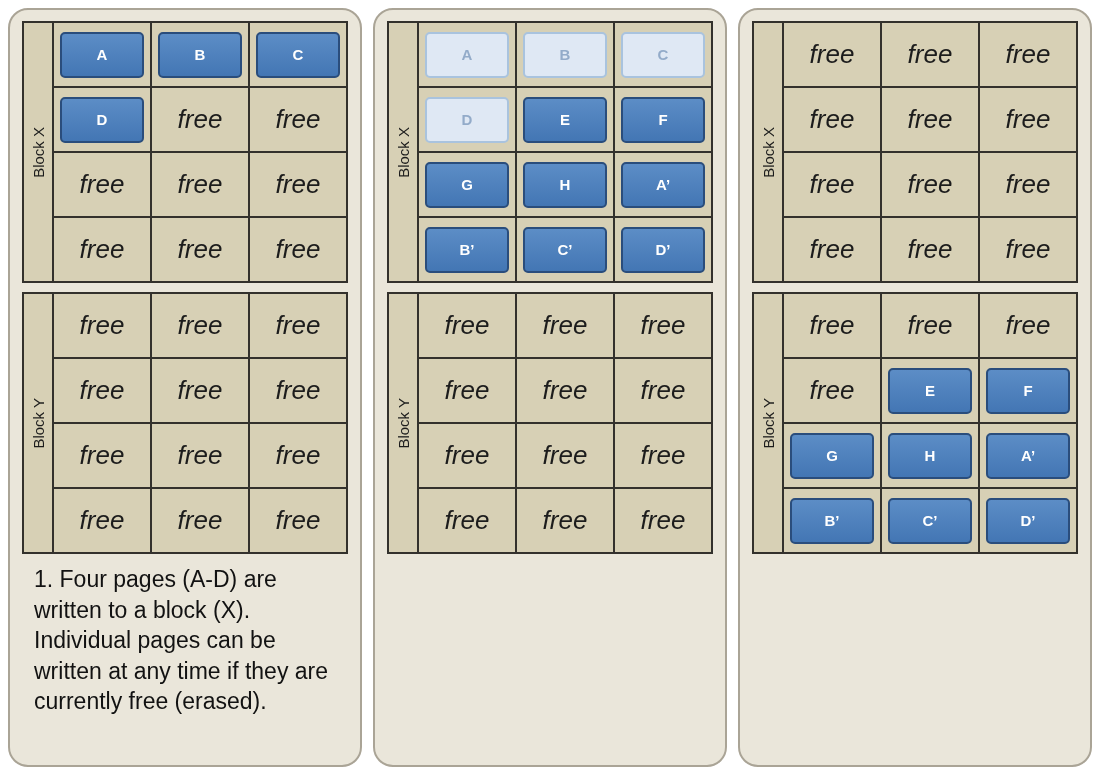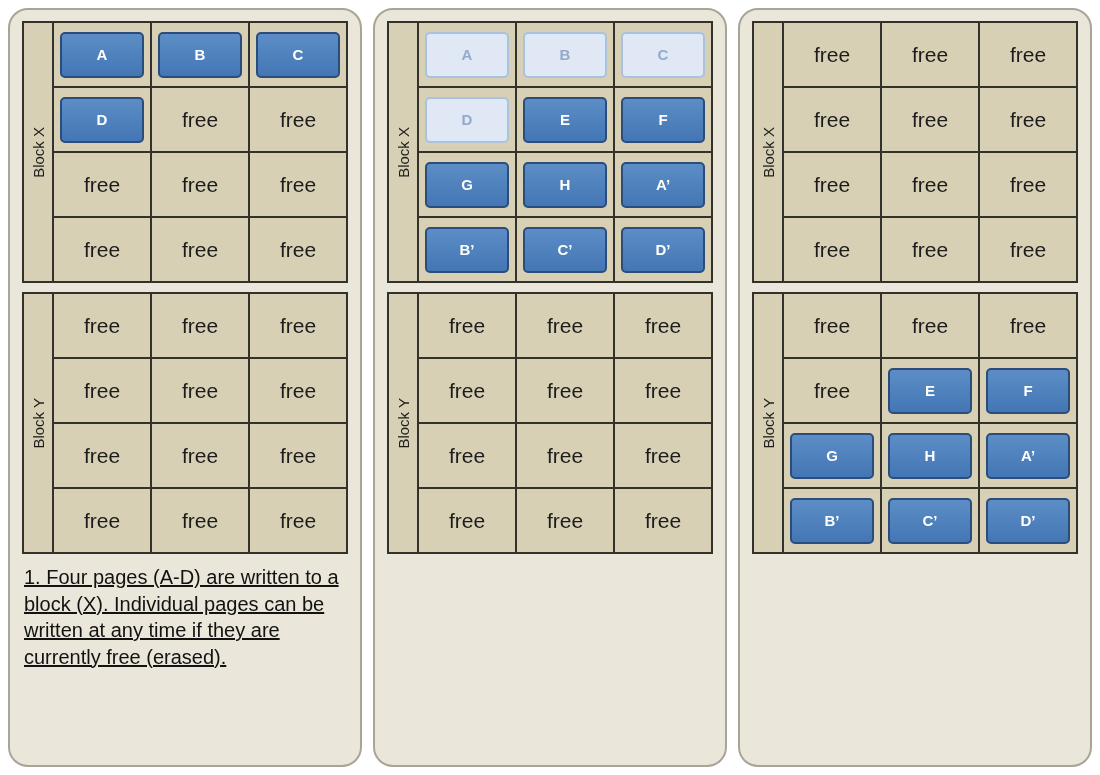--- a/index.html
+++ b/index.html
@@ -54,22 +54,23 @@
     gap: 2px;
     background: var(--grid-line, #33312c);
   }
   .cell {
     background: var(--grid-bg, #d7d0b5);
     display: flex;
     align-items: center;
     justify-content: center;
   }
   .free-text {
-    font-size: 21px;
+    font-size: 26px;
     color: var(--free-text, #1c1c1c);
+    font-style: italic;
   }
   .chip {
     width: 84px;
     height: 46px;
     border-radius: 5px;
     display: flex;
     align-items: center;
     justify-content: center;
     font-weight: bold;
     font-size: 15px;
@@ -78,25 +79,24 @@
     background: linear-gradient(180deg, #5c8dc6, var(--page-fill, #4376b4));
     border: 2px solid var(--page-border, #2a4d7c);
     color: var(--page-text, #ffffff);
   }
   .chip.stale {
     background: var(--stale-fill, #dfe8f4);
     border: 2px solid var(--stale-border, #a9c3de);
     color: var(--stale-text, #93abc9);
   }
   .caption {
-    margin: 10px 2px 0 2px;
-    font-size: 20px;
+    margin: 10px 2px 0 12px;
+    font-size: 23px;
     line-height: 1.33;
     color: var(--caption-text, #121212);
-    text-decoration: underline;
   }
   .caption .italic { font-style: italic; }
 </style>
 </head>
 <body>
 
 <div class="diagram">
     <section class="panel">
       <div class="block">
         <div class="block-label">

